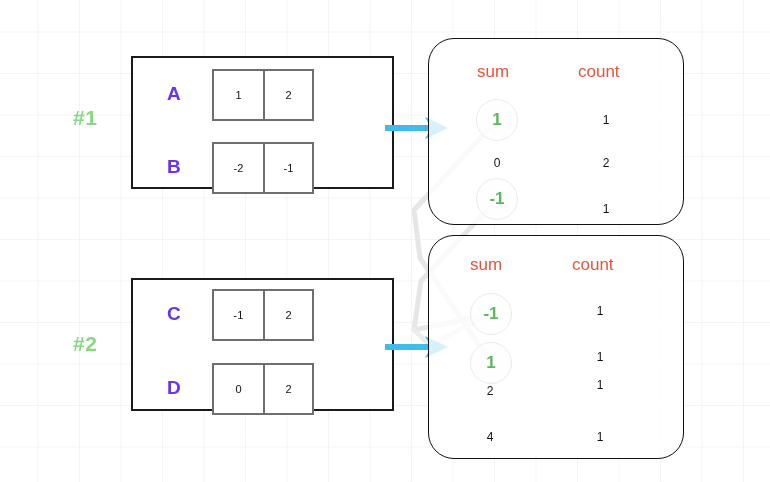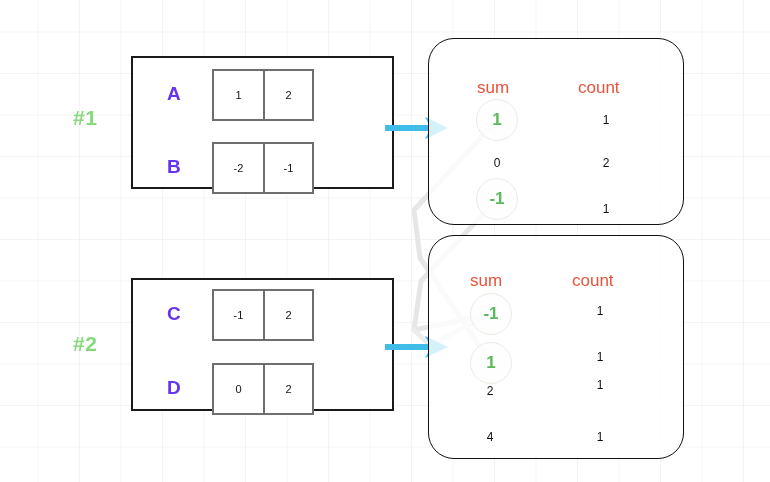--- a/index.html
+++ b/index.html
@@ -100,21 +100,20 @@
   #result-panel-1 { left: 428px; top: 38px; width: 256px; height: 187px; }
   #result-panel-2 { left: 428px; top: 235px; width: 256px; height: 224px; }
 
   .col-header {
     position: absolute;
     color: #e8543b;
     font-size: 17px;
     font-weight: 400;
     font-family: "Liberation Sans", sans-serif;
     white-space: nowrap;
-    margin-top: 16px;
   }
 
   .val-cell {
     position: absolute;
     font-size: 12px;
     color: #111111;
     font-family: "Liberation Sans", sans-serif;
     white-space: nowrap;
     transform: translate(-50%, -50%);
   }

